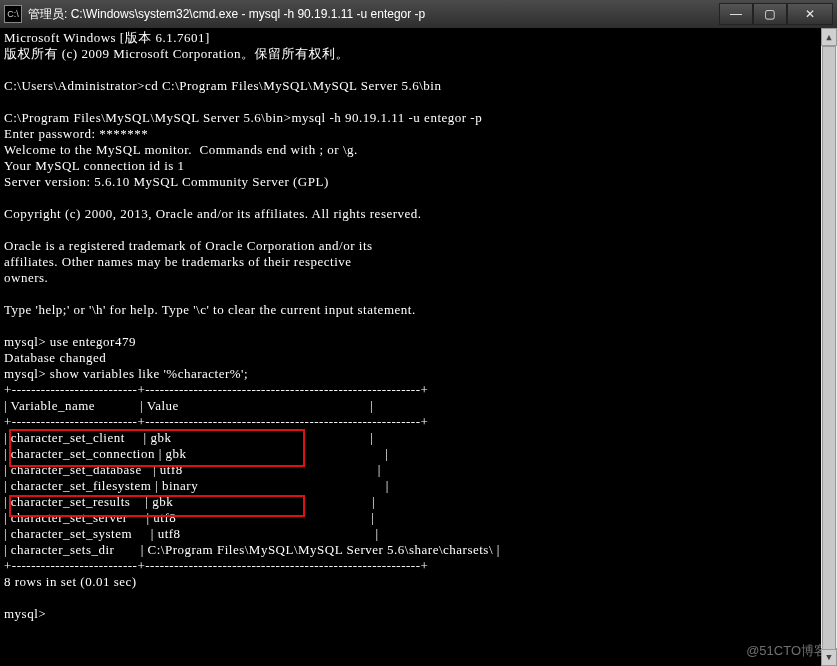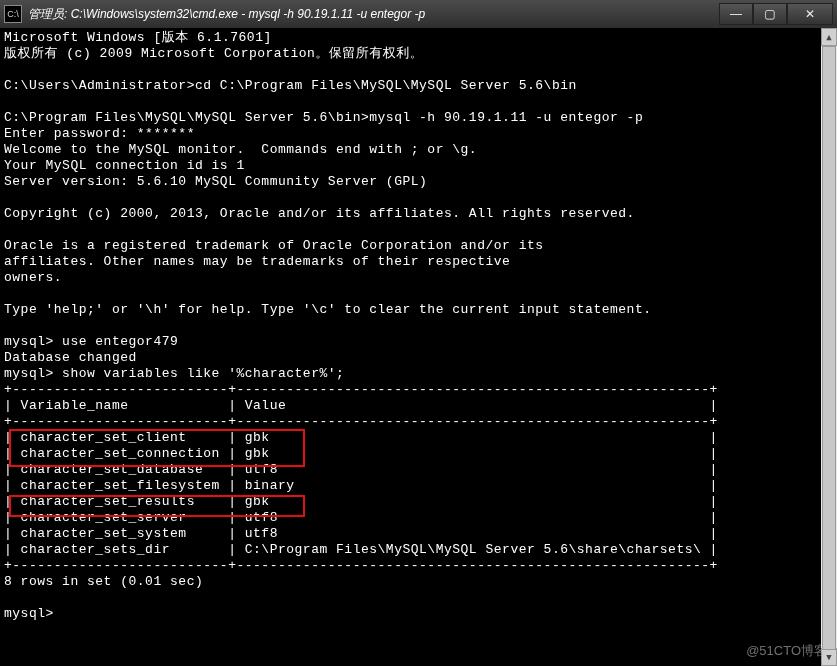--- a/index.html
+++ b/index.html
@@ -36,21 +36,20 @@
     display: flex;
     align-items: center;
     justify-content: center;
     font-size: 9px;
     color: #ccc;
   }
   .titlebar .title-text {
     flex: 1;
     white-space: nowrap;
     overflow: hidden;
-    font-style: italic;
   }
   .win-controls {
     display: flex;
     gap: 0;
   }
   .win-btn {
     width: 32px;
     height: 20px;
     background: linear-gradient(#555,#333);
     border: 1px solid #222;
@@ -63,21 +62,21 @@
   }
   .win-btn:last-child { width: 44px; }
   .terminal {
     position: absolute;
     top: 28px;
     left: 0;
     right: 16px;
     bottom: 0;
     background: #000;
     color: #fff;
-    font-family: Liberation Mono, monospace;
+    font-family: Liberation Serif, serif;
     font-size: 13px;
     line-height: 16px;
     padding: 2px 4px;
     white-space: pre;
     letter-spacing: 0.5px;
   }
   .scrollbar {
     position: absolute;
     top: 28px;
     right: 0;

